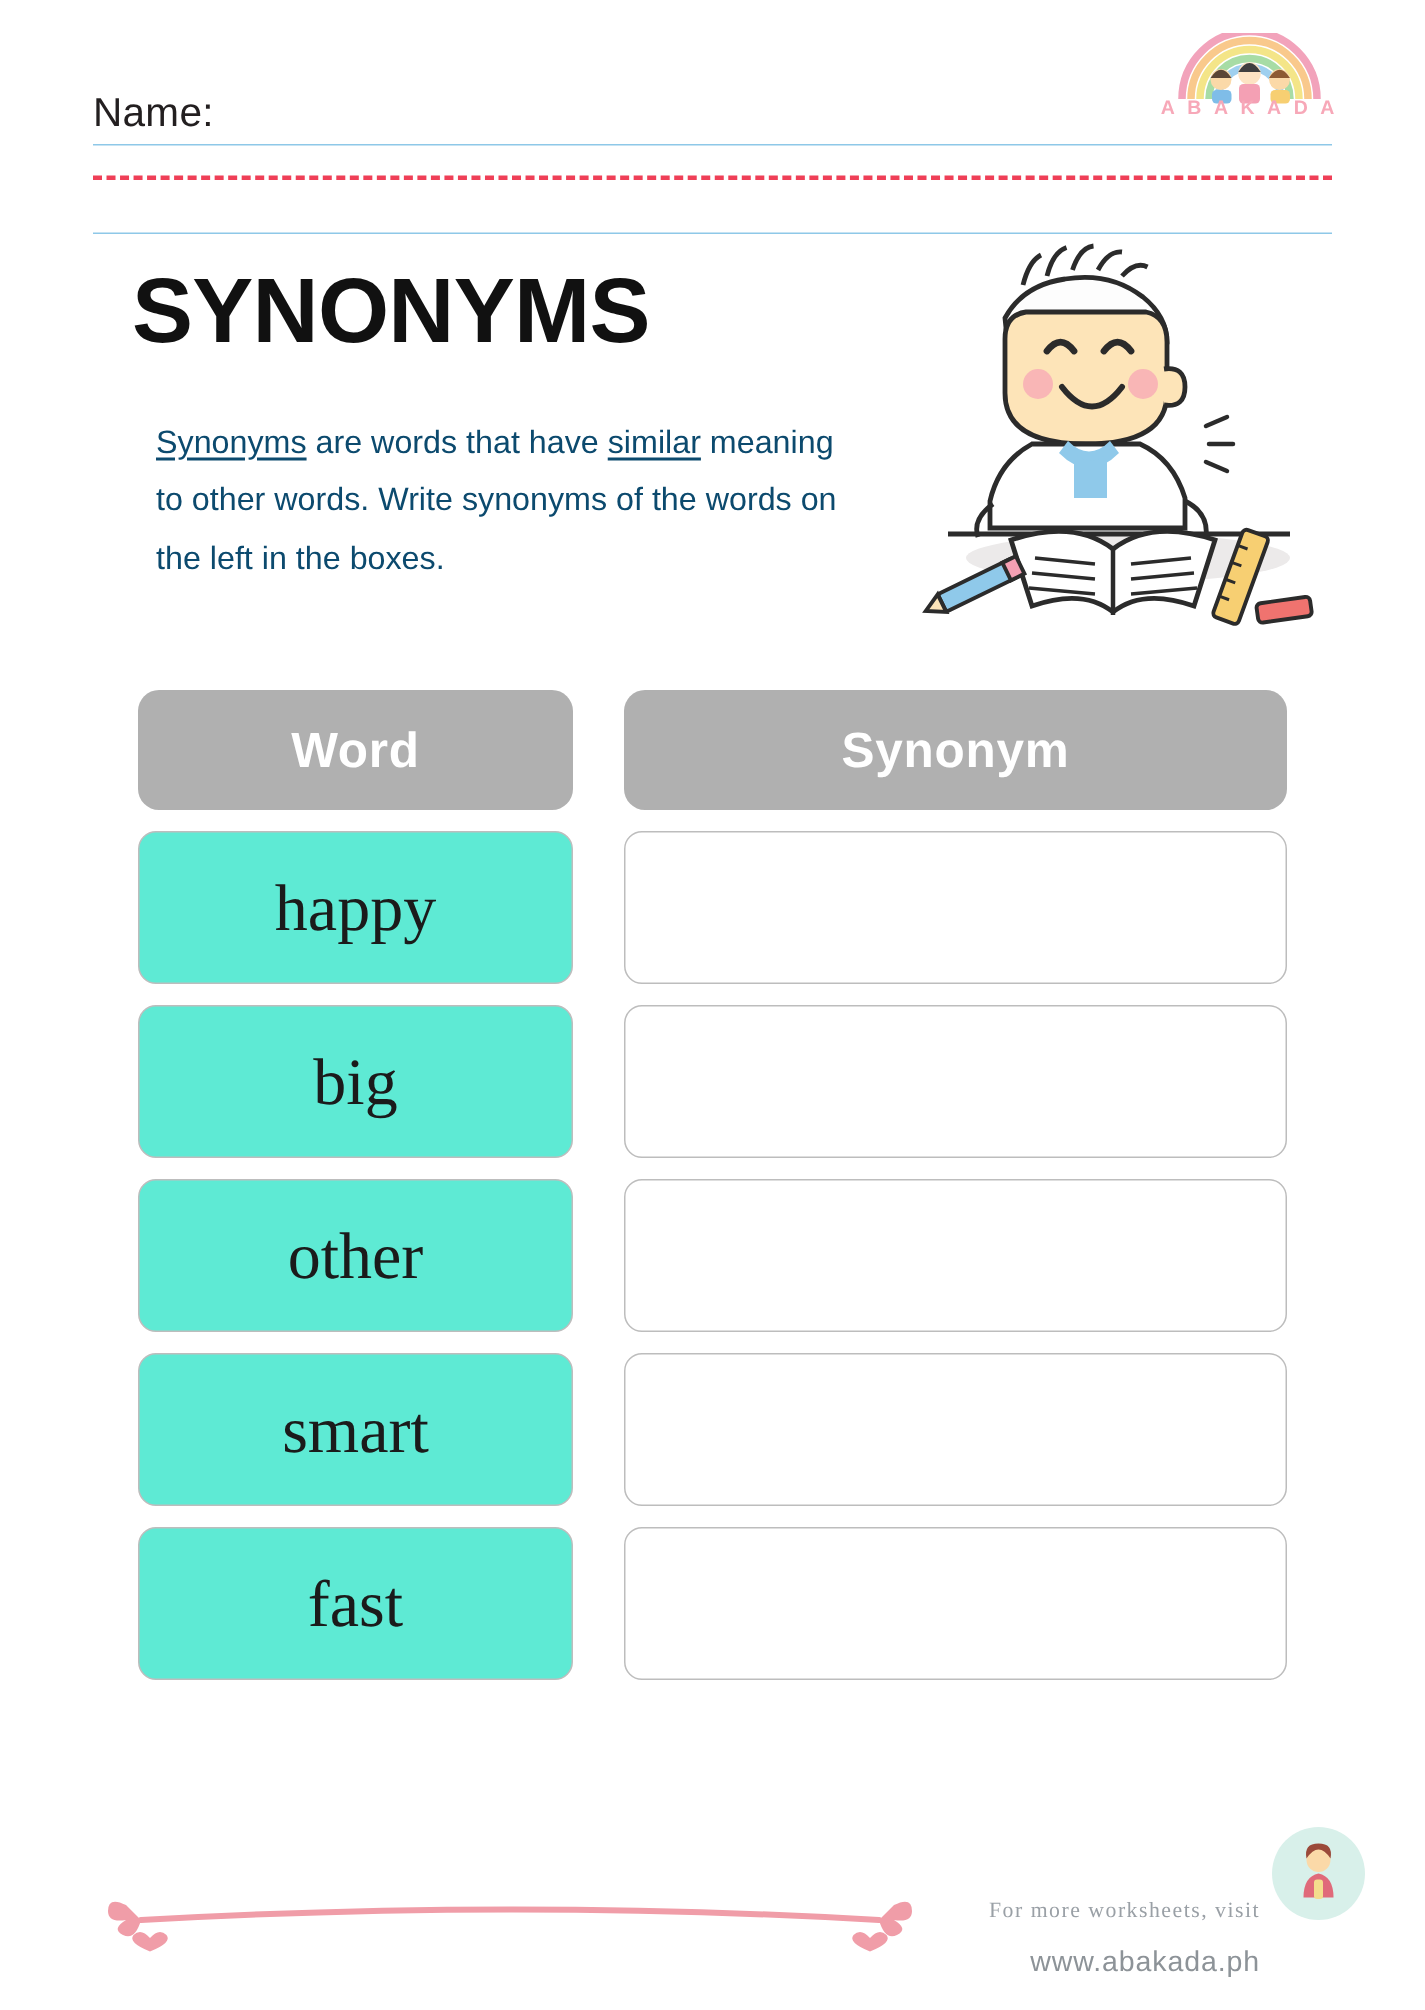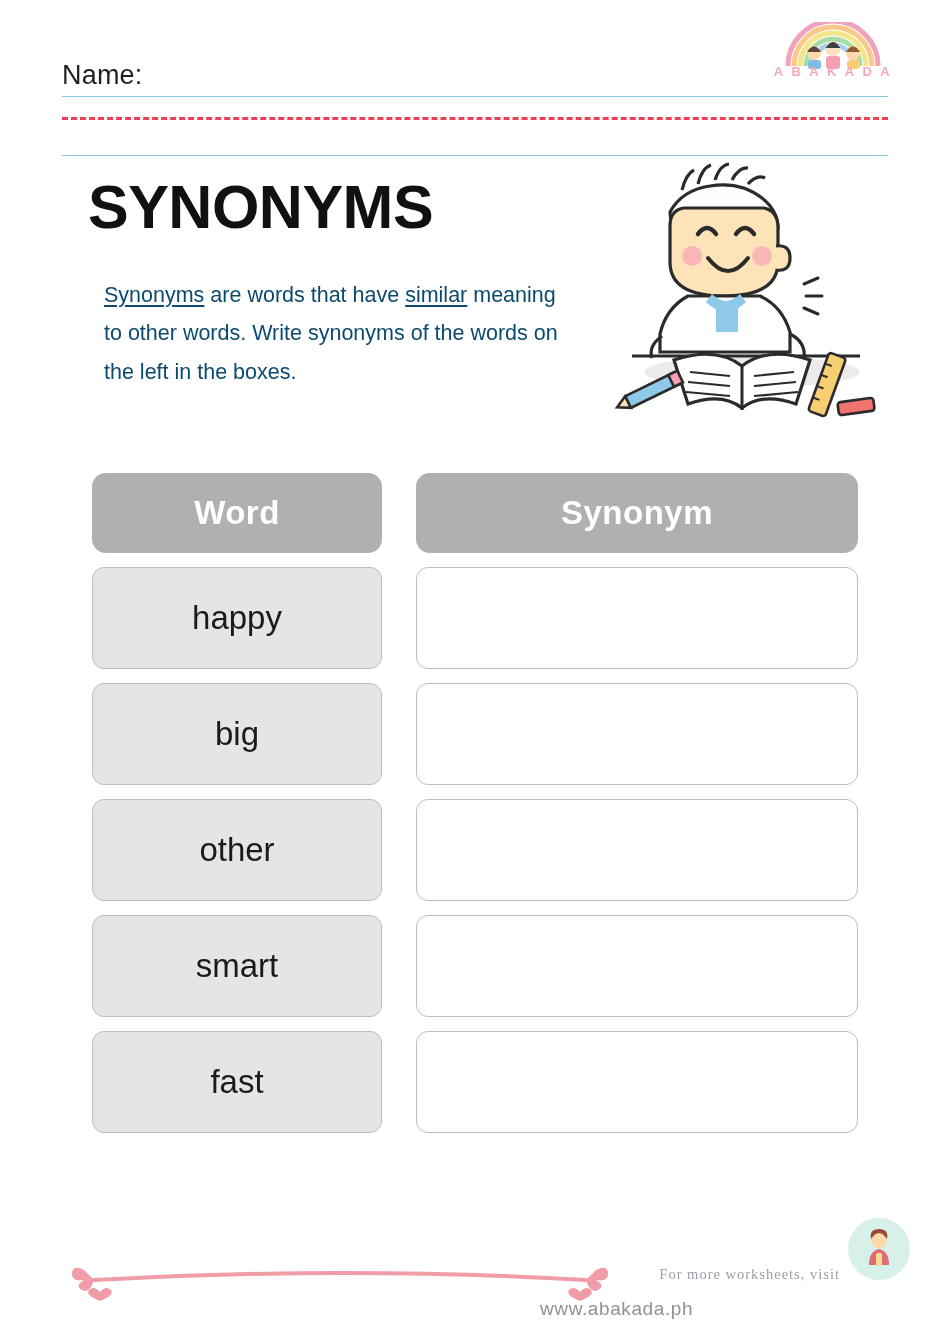--- a/index.html
+++ b/index.html
@@ -112,21 +112,21 @@
     left: 612px;
     top: 160px;
     width: 268px;
     height: 268px;
   }
 
   
   .table {
     position: absolute;
     left: 92px;
-    top: 473px;
+    top: 460px;
     width: 766px;
   }
   .row {
     display: flex;
     justify-content: space-between;
     margin-bottom: 14px;
   }
   .cell {
     width: 290px;
     box-sizing: border-box;
@@ -144,27 +144,27 @@
     font-size: 33px;
     font-weight: bold;
     letter-spacing: 0.5px;
     font-family: "Liberation Sans", sans-serif;
   }
 
   .word-cell {
     height: 100px;
     border: 1.6px solid #bdbdbd;
     border-radius: 12px;
-    background: #e5e5e5;
+    background: #5eead4;
     display: flex;
     align-items: center;
     justify-content: center;
-    font-size: 33px;
+    font-size: 44px;
     color: #1b1b1b;
-    font-family: Liberation Sans, sans-serif;
+    font-family: Liberation Serif, serif;
   }
   .answer-cell {
     height: 100px;
     border: 1.6px solid #bdbdbd;
     border-radius: 12px;
     background: #ffffff;
   }
 
   
   .footer-divider {
@@ -183,21 +183,21 @@
     font-size: 14.5px;
     color: #9aa0a6;
     letter-spacing: 1px;
     font-family: Liberation Serif, serif;
   }
   .footer-url {
     position: absolute;
     right: 110px;
     top: 1298px;
     width: 300px;
-    text-align: left;
+    text-align: right;
     font-size: 19px;
     color: #8d9398;
     letter-spacing: 0.6px;
     font-family: "Liberation Sans", sans-serif;
   }
   .footer-badge {
     position: absolute;
     right: 40px;
     top: 1218px;
     width: 62px;

